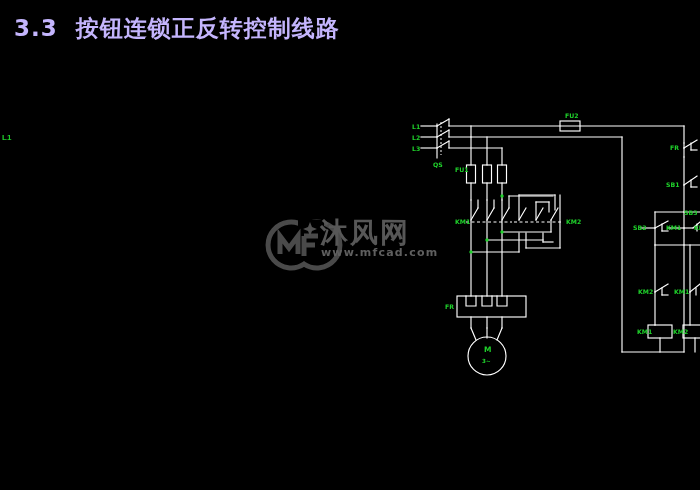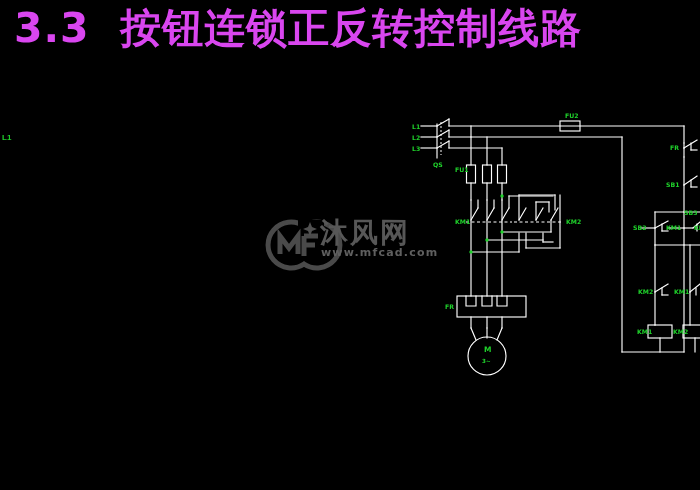--- a/index.html
+++ b/index.html
@@ -5,22 +5,22 @@
   html,body{margin:0;padding:0;background:#000;}
   body{width:700px;height:490px;overflow:hidden;position:relative;
        font-family:"Liberation Sans","DejaVu Sans",sans-serif;}
 
   #stage{position:absolute;left:0;top:0;width:700px;height:490px;background:#000;}
 
   
   #title{
     position:absolute;left:14px;top:8px;
     font-family:"DejaVu Sans","Liberation Sans",sans-serif;
-    font-size:41px;line-height:40px;font-weight:bold;
-    color:#d946ef;white-space:pre;letter-spacing:1px;
+    font-size:23px;line-height:40px;font-weight:bold;
+    color:#c4b5fd;white-space:pre;letter-spacing:1px;
   }
 
   
   #left-marker{
     position:absolute;left:2px;top:134px;
     font-size:8px;line-height:8px;color:#1FD22B;font-weight:bold;
   }
 
   
   #watermark{

